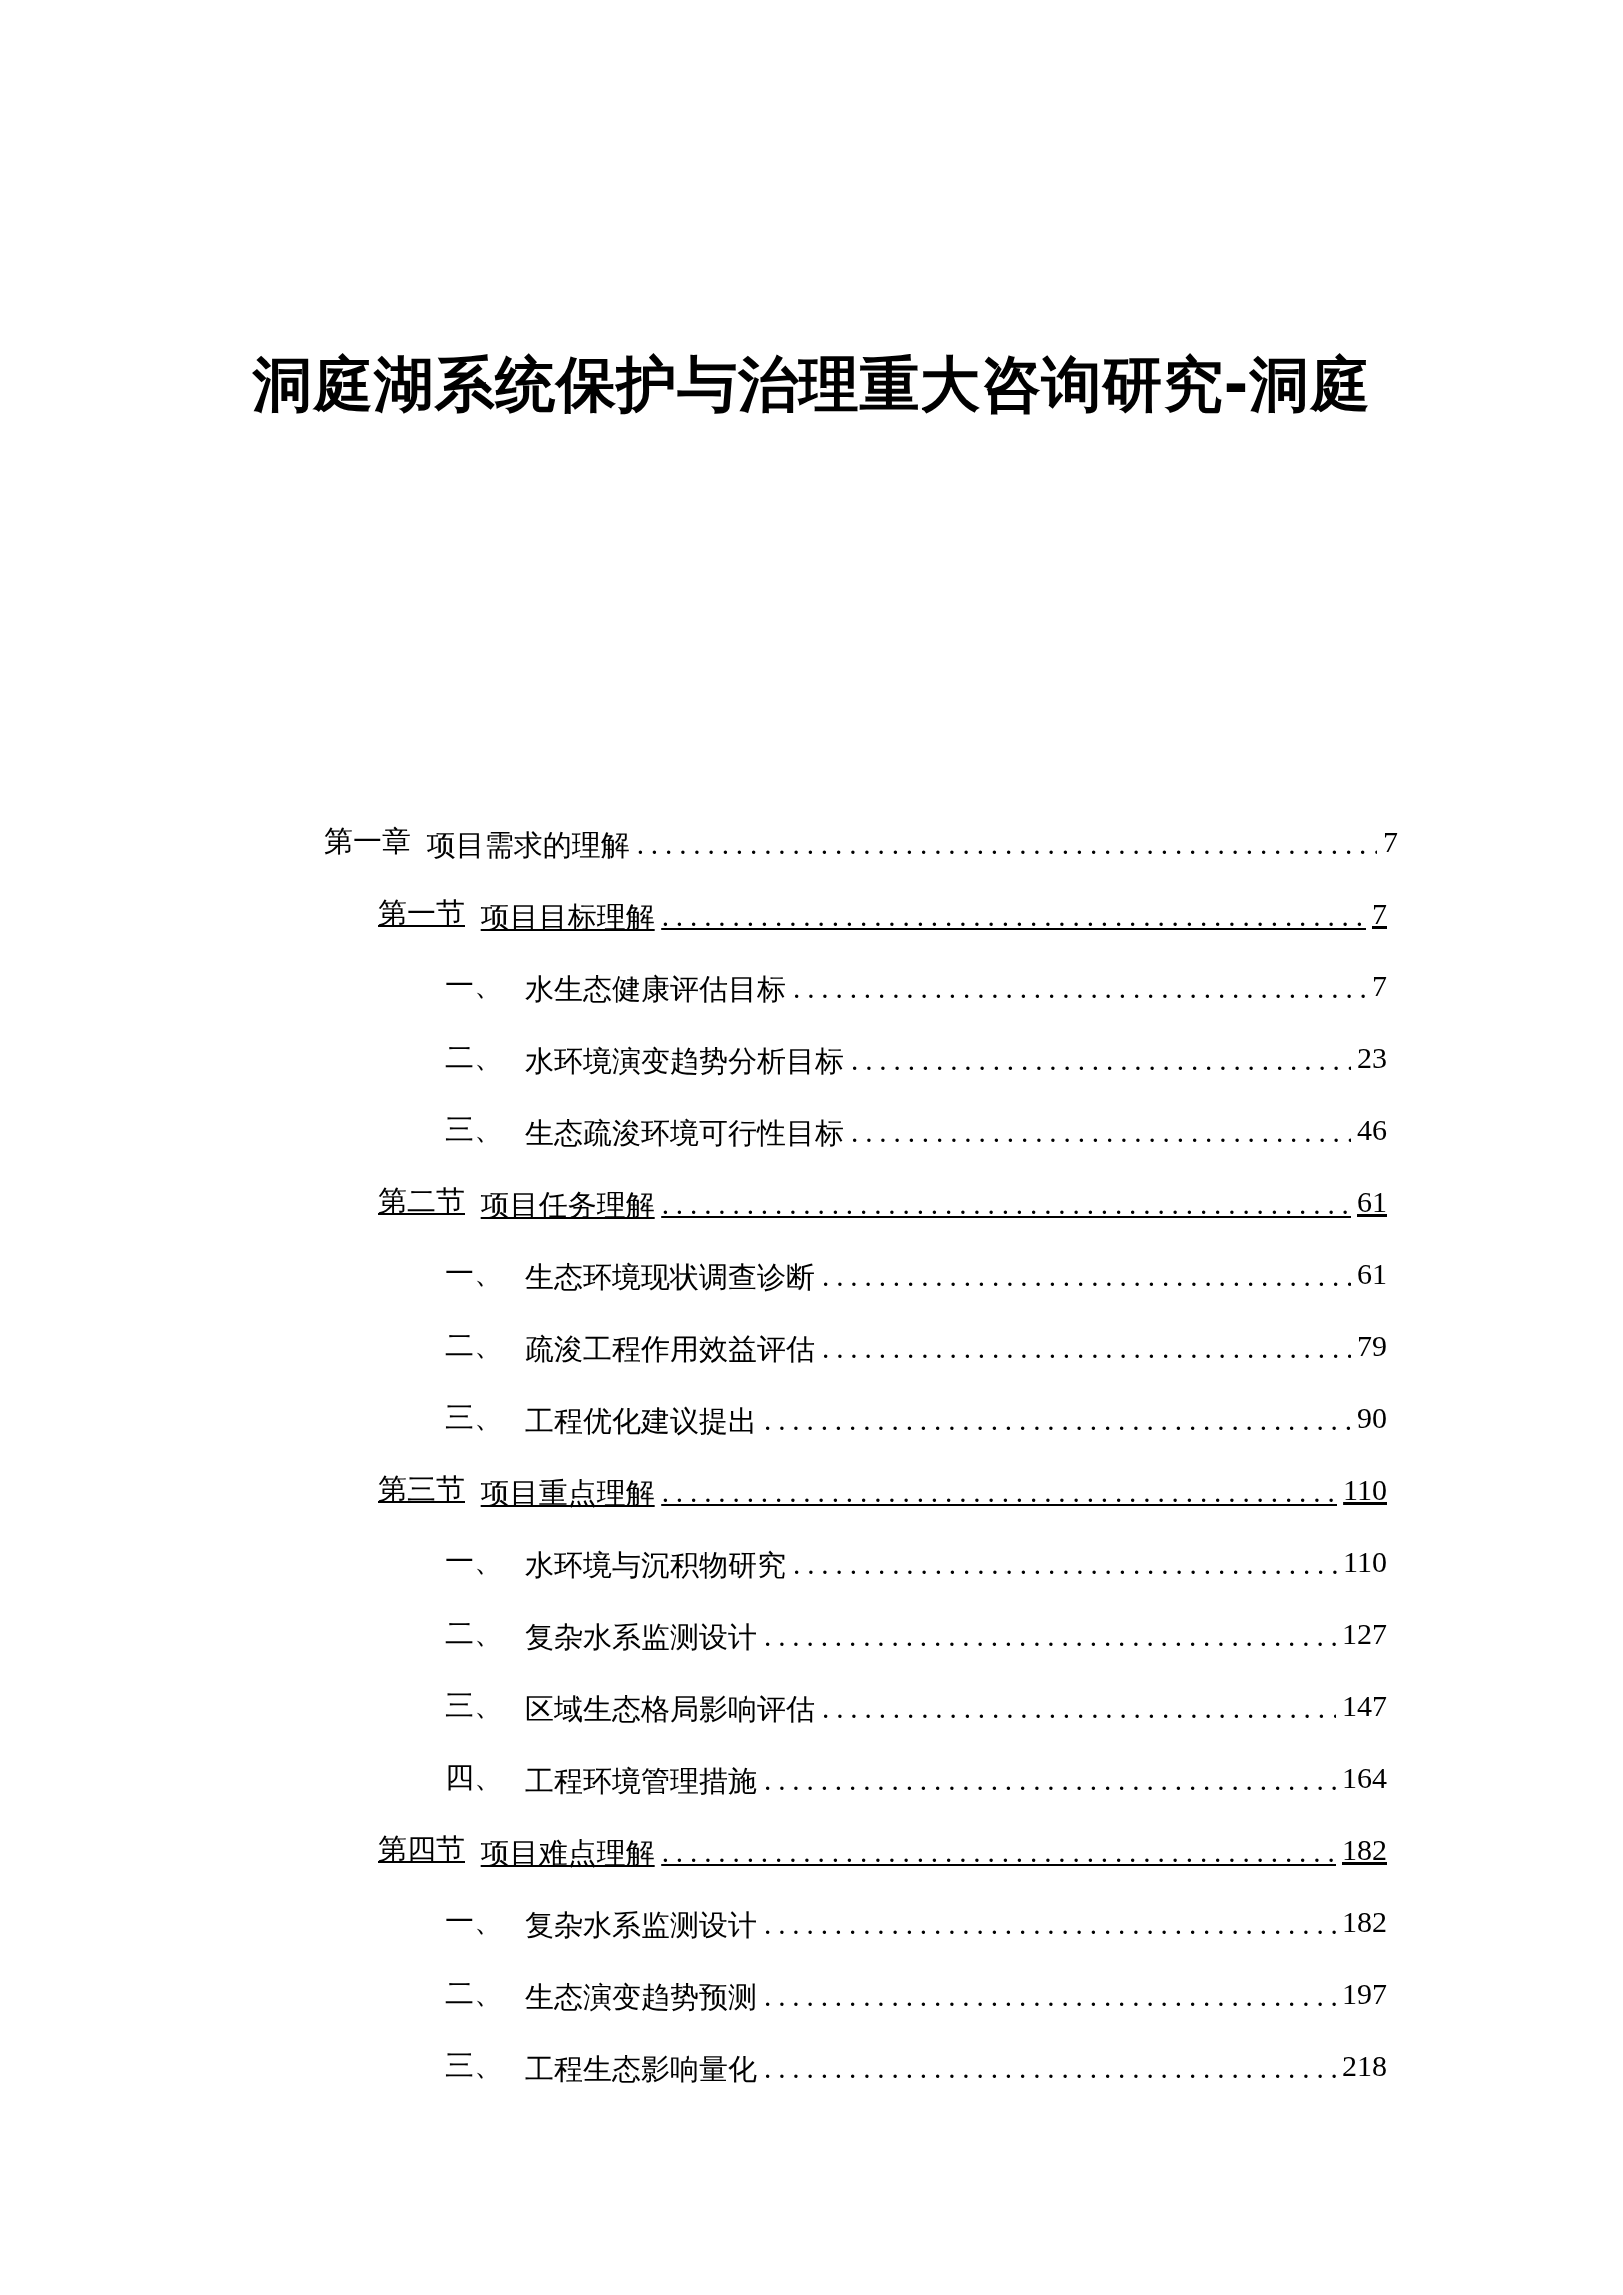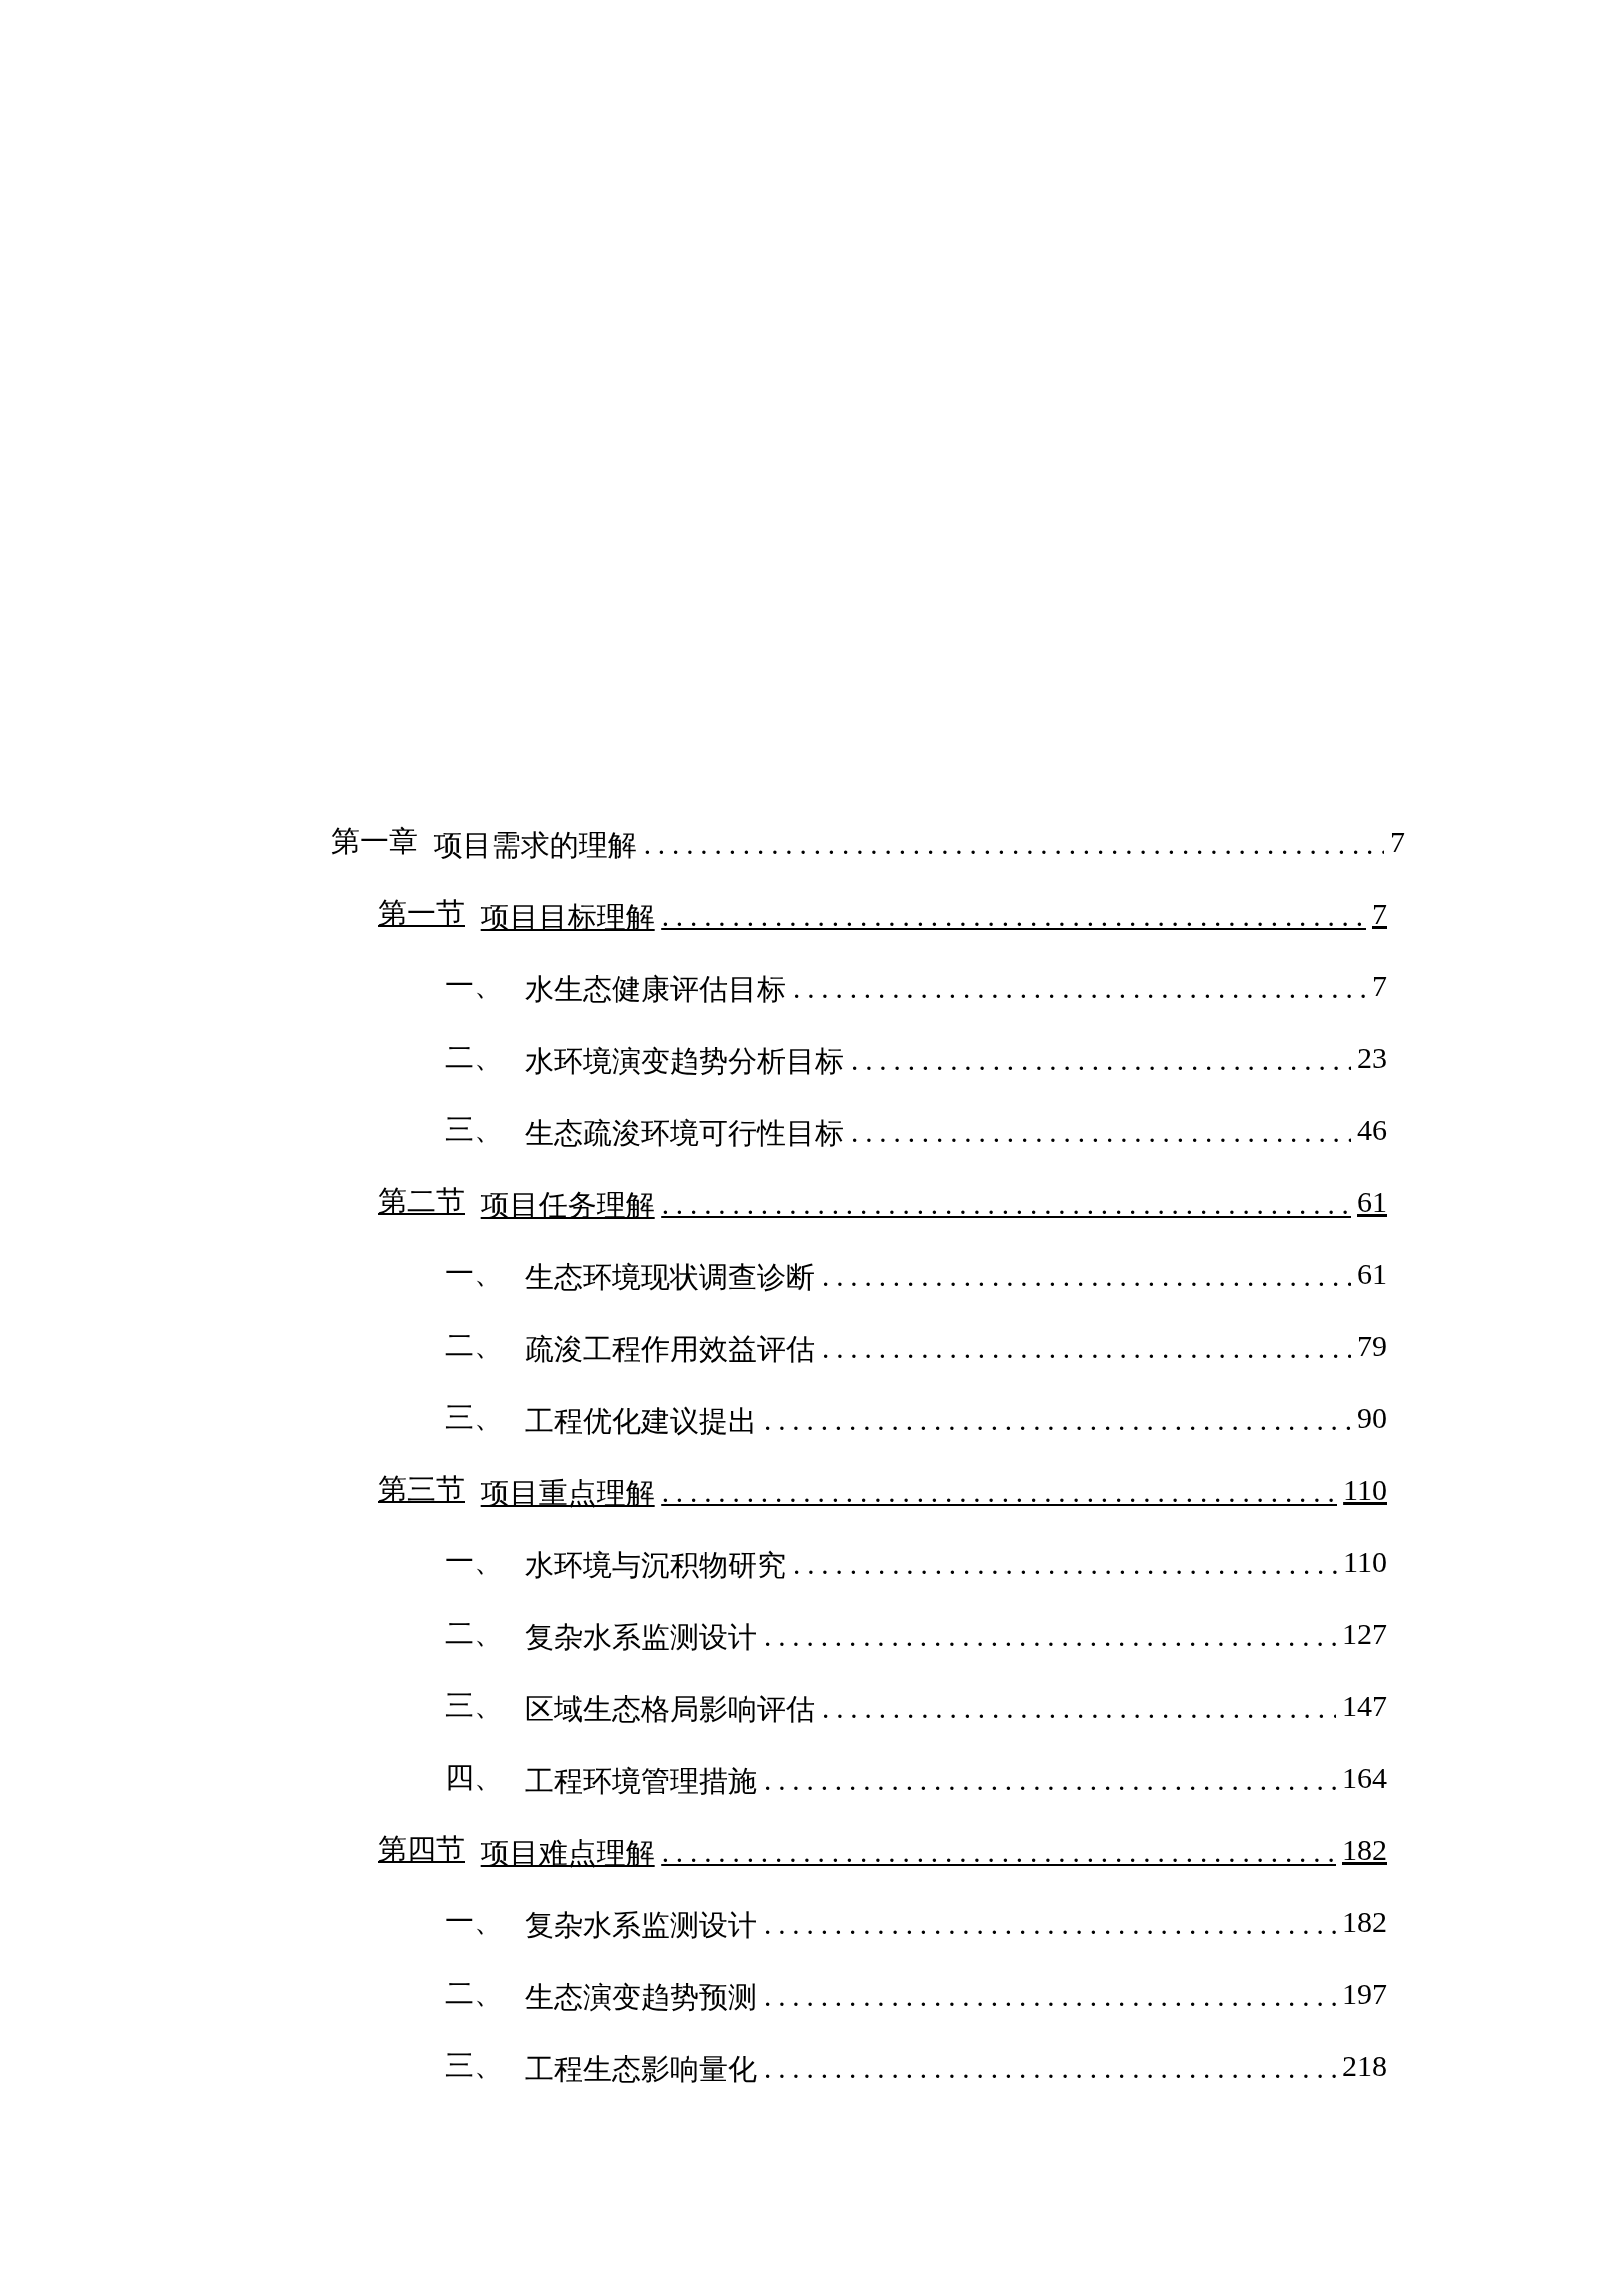--- a/index.html
+++ b/index.html
@@ -9,30 +9,31 @@
     .title-line { font-family: "DejaVu Sans", "Liberation Sans", sans-serif; font-weight: bold;
                   font-size: 60px; line-height: 116px; height: 116px; white-space: nowrap; letter-spacing: 0.7px; }
     .toc { position: absolute; left: 0; top: 806px; width: 1623px; }
     .toc-row { position: absolute; height: 72px; display: flex; align-items: center;
                font-size: 29px; white-space: nowrap; }
     .toc-row .prefix { display: inline-block; }
     .toc-row .label { display: inline-block; margin-top: 7px; }
     .toc-row .leader { flex: 1; overflow: hidden; margin: 0 6.5px; letter-spacing: 5.9px;
                        font-family: "DejaVu Serif", serif; font-size: 26px; position: relative; top: 2.6px; }
     .toc-row .page { display: inline-block; text-align: right; font-family: "Liberation Serif", serif; font-size: 30px; }
-    .lvl-1 { left: 331px; width: 1074px; }
+    .lvl-1 { left: 324px; width: 1074px; }
     .lvl-2 { left: 378px; width: 1009px; text-decoration: underline; }
     .lvl-3 { left: 445px; width: 942px; }
     .lvl-3 .prefix { width: 80px; }
     .lvl-1 .prefix, .lvl-2 .prefix { margin-right: 15.7px; }
   </style>
 </head>
 <body>
 
 <div class="title-block">
+  <div class="title-line">洞庭湖系统保护与治理重大咨询研究-洞庭</div>
 </div>
 
 <div class="toc">
   <div class="toc-row lvl-1" style="top:0px">
     <span class="prefix">第一章</span>
     <span class="label">项目需求的理解</span>
     <span class="leader">................................................................................</span>
     <span class="page">7</span>
   </div>
   <div class="toc-row lvl-2" style="top:72px">

